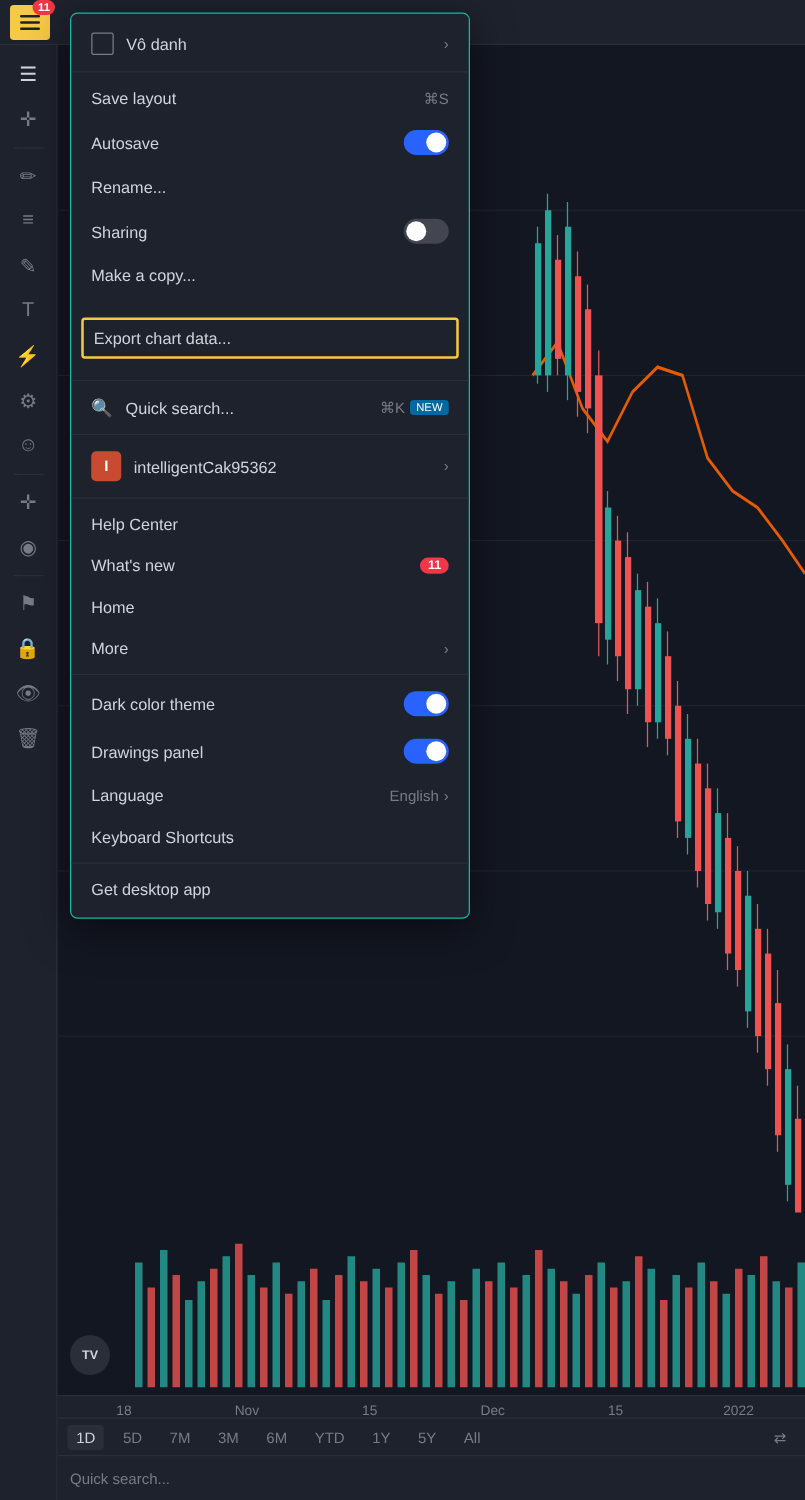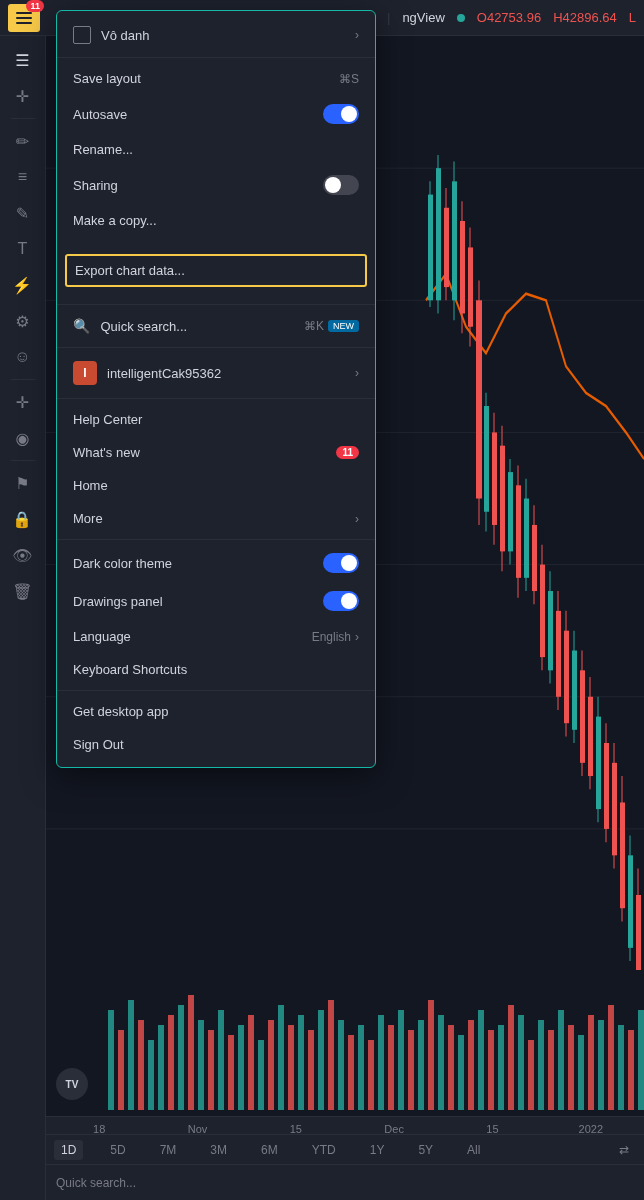--- a/index.html
+++ b/index.html
@@ -260,21 +260,21 @@
     .period-bar {
       position: absolute;
       bottom: 36px;
       left: 46px;
       right: 0;
       height: 30px;
       background: #1e222d;
       display: flex;
       align-items: center;
       padding: 0 8px;
-      gap: 20px;
+      gap: 8px;
       border-top: 1px solid #2a2e39;
     }
     .period-btn {
       padding: 3px 7px;
       font-size: 12px;
       color: #787b86;
       cursor: pointer;
       border-radius: 3px;
       border: none;
       background: transparent;
@@ -339,35 +339,20 @@
 <div class="top-bar">
   <div class="top-bar-left">
     <button class="menu-btn">
       <div class="hamburger-lines">
         <span></span>
           <span></span>
           <span></span>
       </div>
       <span class="badge-red">11</span>
     </button>
-  </div>
-  <div class="top-bar-right">
-    <span>ators</span>
-    <span class="separator">|</span>
-    <span>⊞</span>
-    <span class="separator">|</span>
-    <span>🔔 Alert</span>
-    <span class="separator">|</span>
-    <span>⏮ Replay</span>
-    <span class="separator">|</span>
-    <span>ngView</span>
-    <span class="online-dot"></span>
-    <span class="price-red">O42753.96</span>
-    <span class="price-red">H42896.64</span>
-    <span class="price-red">L</span>
   </div>
 </div>
 
 <div class="left-sidebar">
   <div class="sidebar-icon active">☰</div>
   <div class="sidebar-icon">✛</div>
   <div class="sidebar-divider"></div>
   <div class="sidebar-icon">✏</div>
   <div class="sidebar-icon">≡</div>
   <div class="sidebar-icon">✎</div>
@@ -676,16 +661,13 @@
   <div class="menu-item">
     <span class="label">Keyboard Shortcuts</span>
   </div>
 
   <div class="menu-divider"></div>
 
   <div class="menu-item">
     <span class="label">Get desktop app</span>
   </div>
 
-  <div class="menu-item">
-    <span class="label">Sign Out</span>
-  </div>
 </div>
 
 </body></html>

